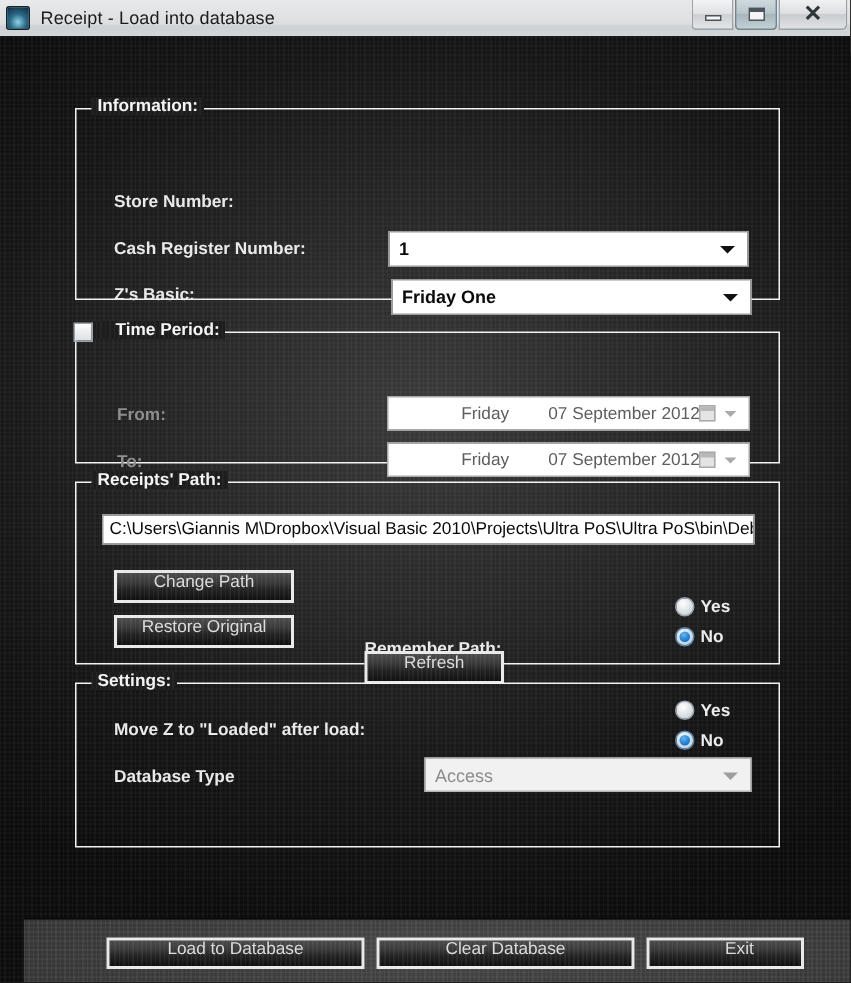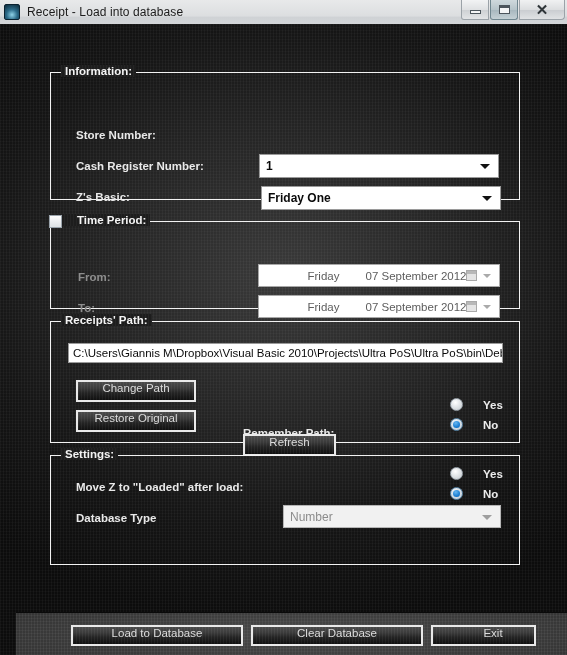--- a/index.html
+++ b/index.html
@@ -299,21 +299,21 @@
   }
   .rdot.checked::after {
     content: "";
     position: absolute;
     left: 2px; top: 2px;
     width: 7px; height: 7px;
     border-radius: 50%;
     background: radial-gradient(circle at 40% 30%, #66b6f0 0%, #1b7fd4 60%, #0b5fa8 100%);
   }
   .radio .rlabel {
-    margin-left: 20px;
+    margin-left: 4px;
     font-size: 11.5px;
     font-weight: bold;
     color: #ececec;
     white-space: nowrap;
   }
 
   
   .cbox {
     position: absolute;
     width: 13px; height: 13px;
@@ -413,21 +413,21 @@
     <div class="radio" style="left:450px; top:443px;">
       <span class="rdot"></span>
       <span class="rlabel">Yes</span>
     </div>
     <div class="radio" style="left:450px; top:463px;">
       <span class="rdot checked"></span>
       <span class="rlabel">No</span>
     </div>
     <span class="lbl" style="left:76px; top:488px;">Database Type</span>
     <div class="combo disabled" style="left:283px; top:481px; width:218px; height:23px;">
-      <span class="cval">Number</span>
+      <span class="cval">Access</span>
       <span class="arrow"></span>
     </div>
 
   </div>
 
   <div class="bottom-bar">
     <div class="btn" style="left:55px; top:12px; width:172px; height:21px;">
       <span class="blabel">Load to Database</span>
     </div>
     <div class="btn" style="left:235px; top:12px; width:172px; height:21px;">

